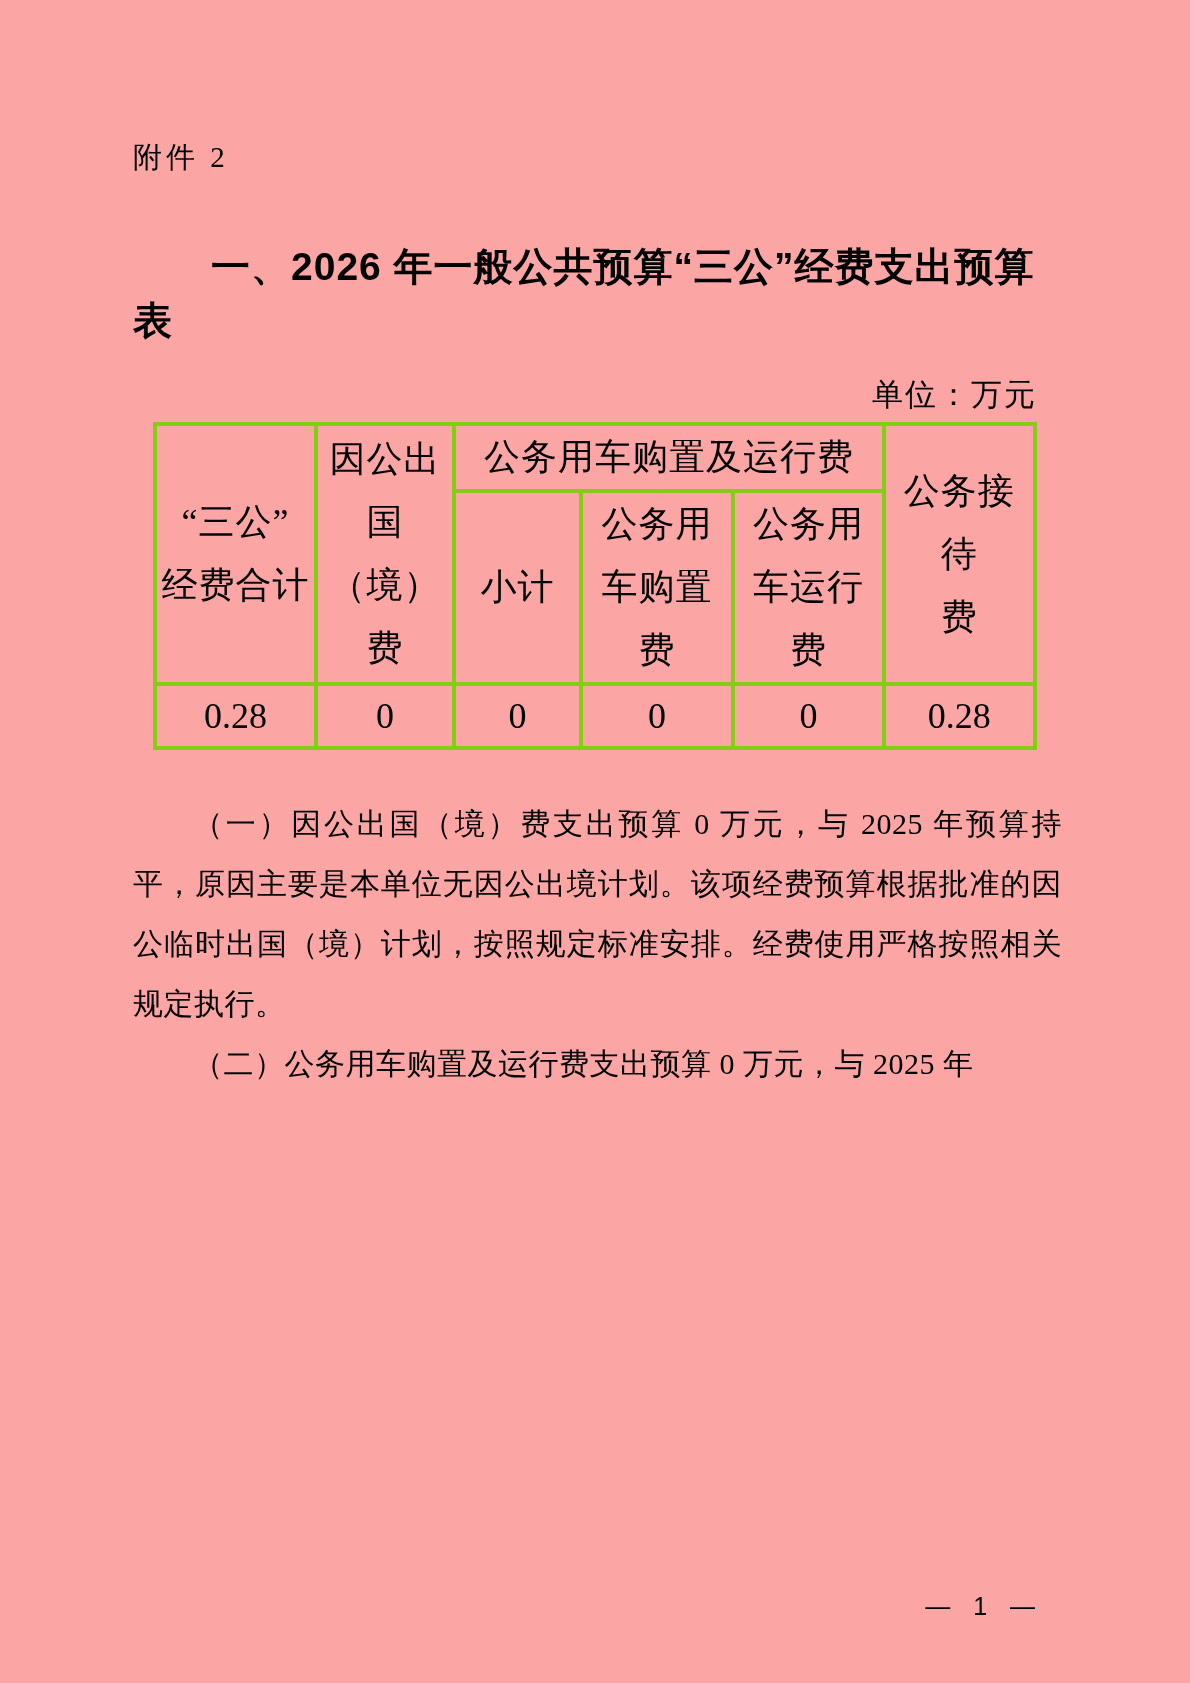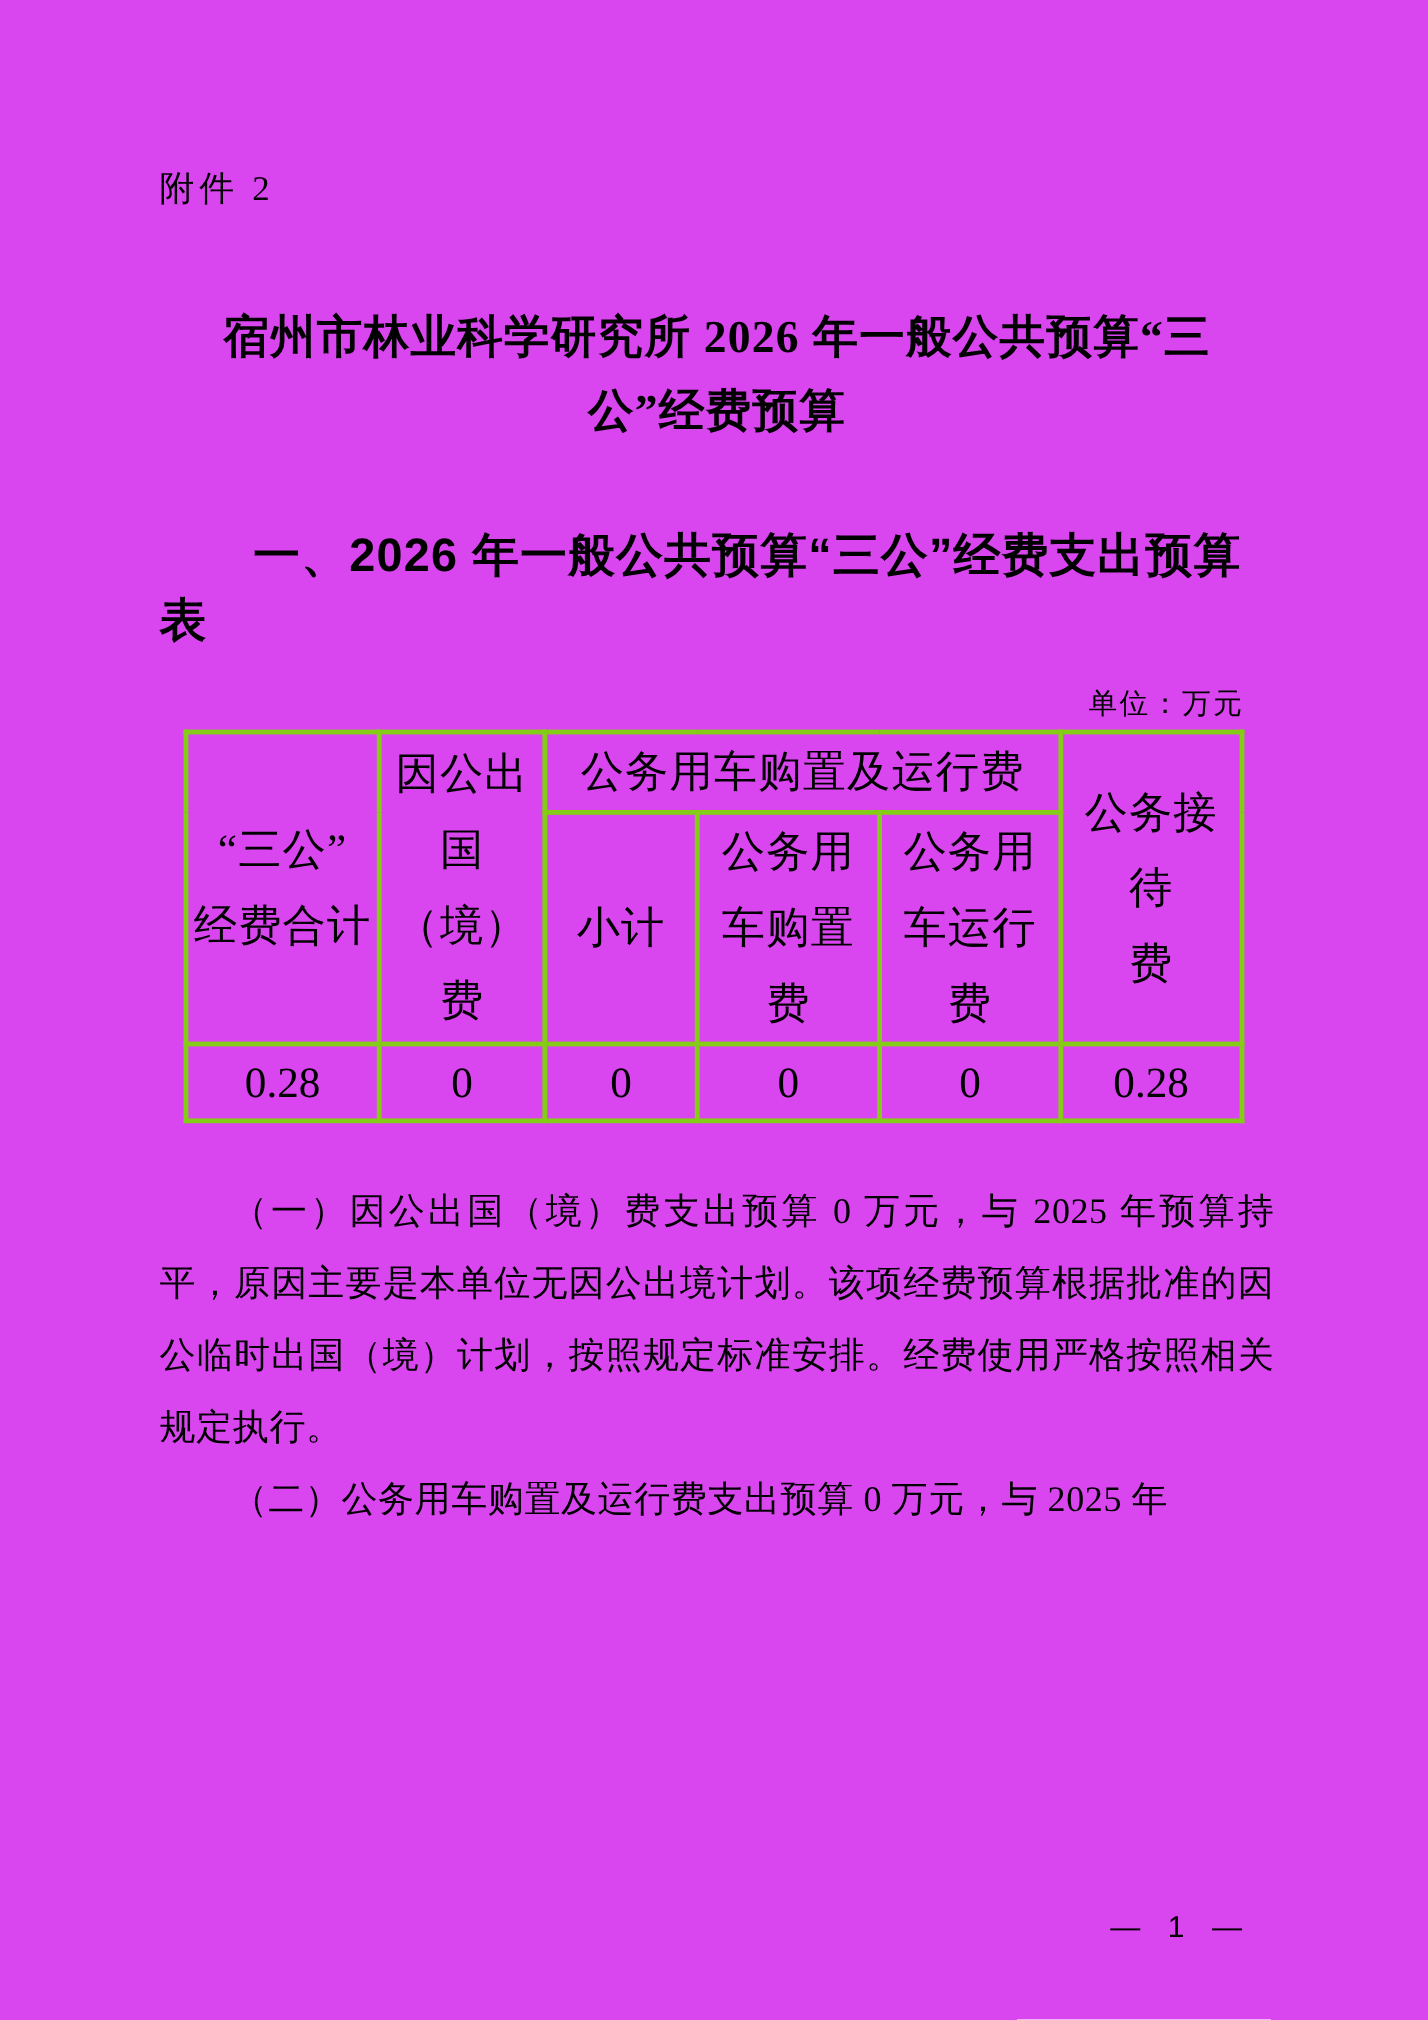--- a/index.html
+++ b/index.html
@@ -4,21 +4,21 @@
 <style>
   html, body {
     margin: 0;
     padding: 0;
     background: #ffffff;
   }
   .page {
     position: relative;
     width: 1190px;
     height: 1683px;
-    background: #d946ef;
+    background: #fca5a5;
     color: #000000;
     font-family: "Liberation Serif", "DejaVu Serif", serif;
     overflow: hidden;
     box-sizing: border-box;
   }
   .content {
     position: absolute;
     left: 133px;
     right: 128px;
     top: 0;
@@ -44,21 +44,21 @@
     letter-spacing: 1px;
     text-indent: 2em;
     margin: 0;
   }
   .heading-1 { margin-top: 62px; }
   .heading-2 { margin-top: 50px; }
   .unit-note {
     width: 904px;
     margin-top: 26px;
     text-align: right;
-    font-size: 24px;
+    font-size: 31px;
     letter-spacing: 2px;
   }
   .budget-table {
     width: 884px;
     margin-left: 20px;
     margin-top: 6px;
     border-collapse: collapse;
     table-layout: fixed;
   }
   .budget-table td {
@@ -100,21 +100,20 @@
   }
 </style>
 </head>
 <body>
 
 <div class="page">
   <div class="content">
 
     <div class="attachment-label">附件 2</div>
 
-    <h1 class="doc-title">宿州市林业科学研究所 2026 年一般公共预算“三公”经费预算</h1>
 
     <h2 class="section-heading heading-1">一、2026 年一般公共预算“三公”经费支出预算表</h2>
 
     <div class="unit-note">单位：万元</div>
 
     <table class="budget-table">
       <colgroup>
         <col style="width:18.3%">
         <col style="width:15.7%">
         <col style="width:14.4%">

